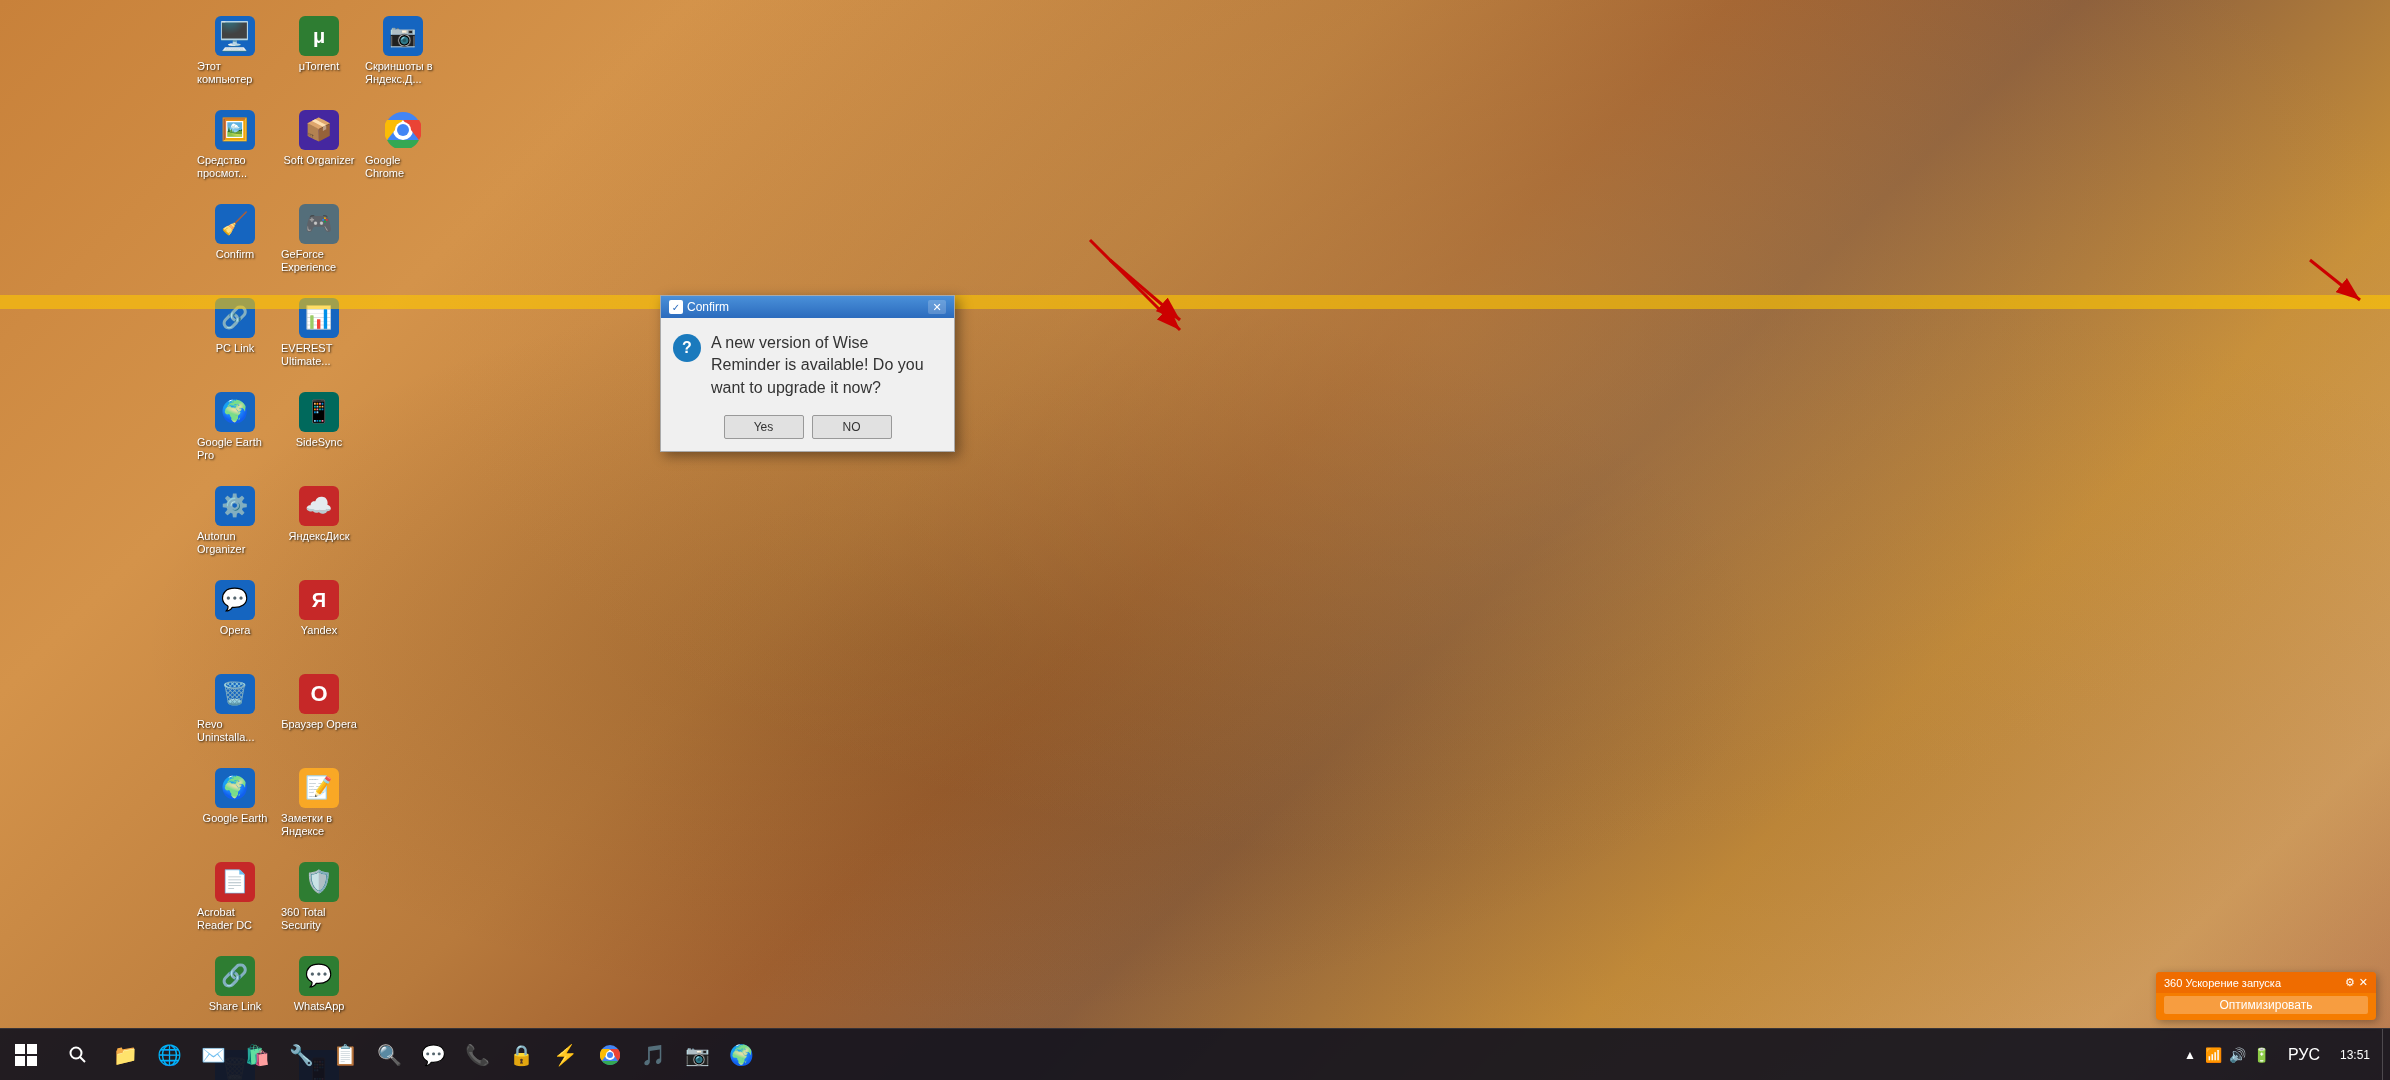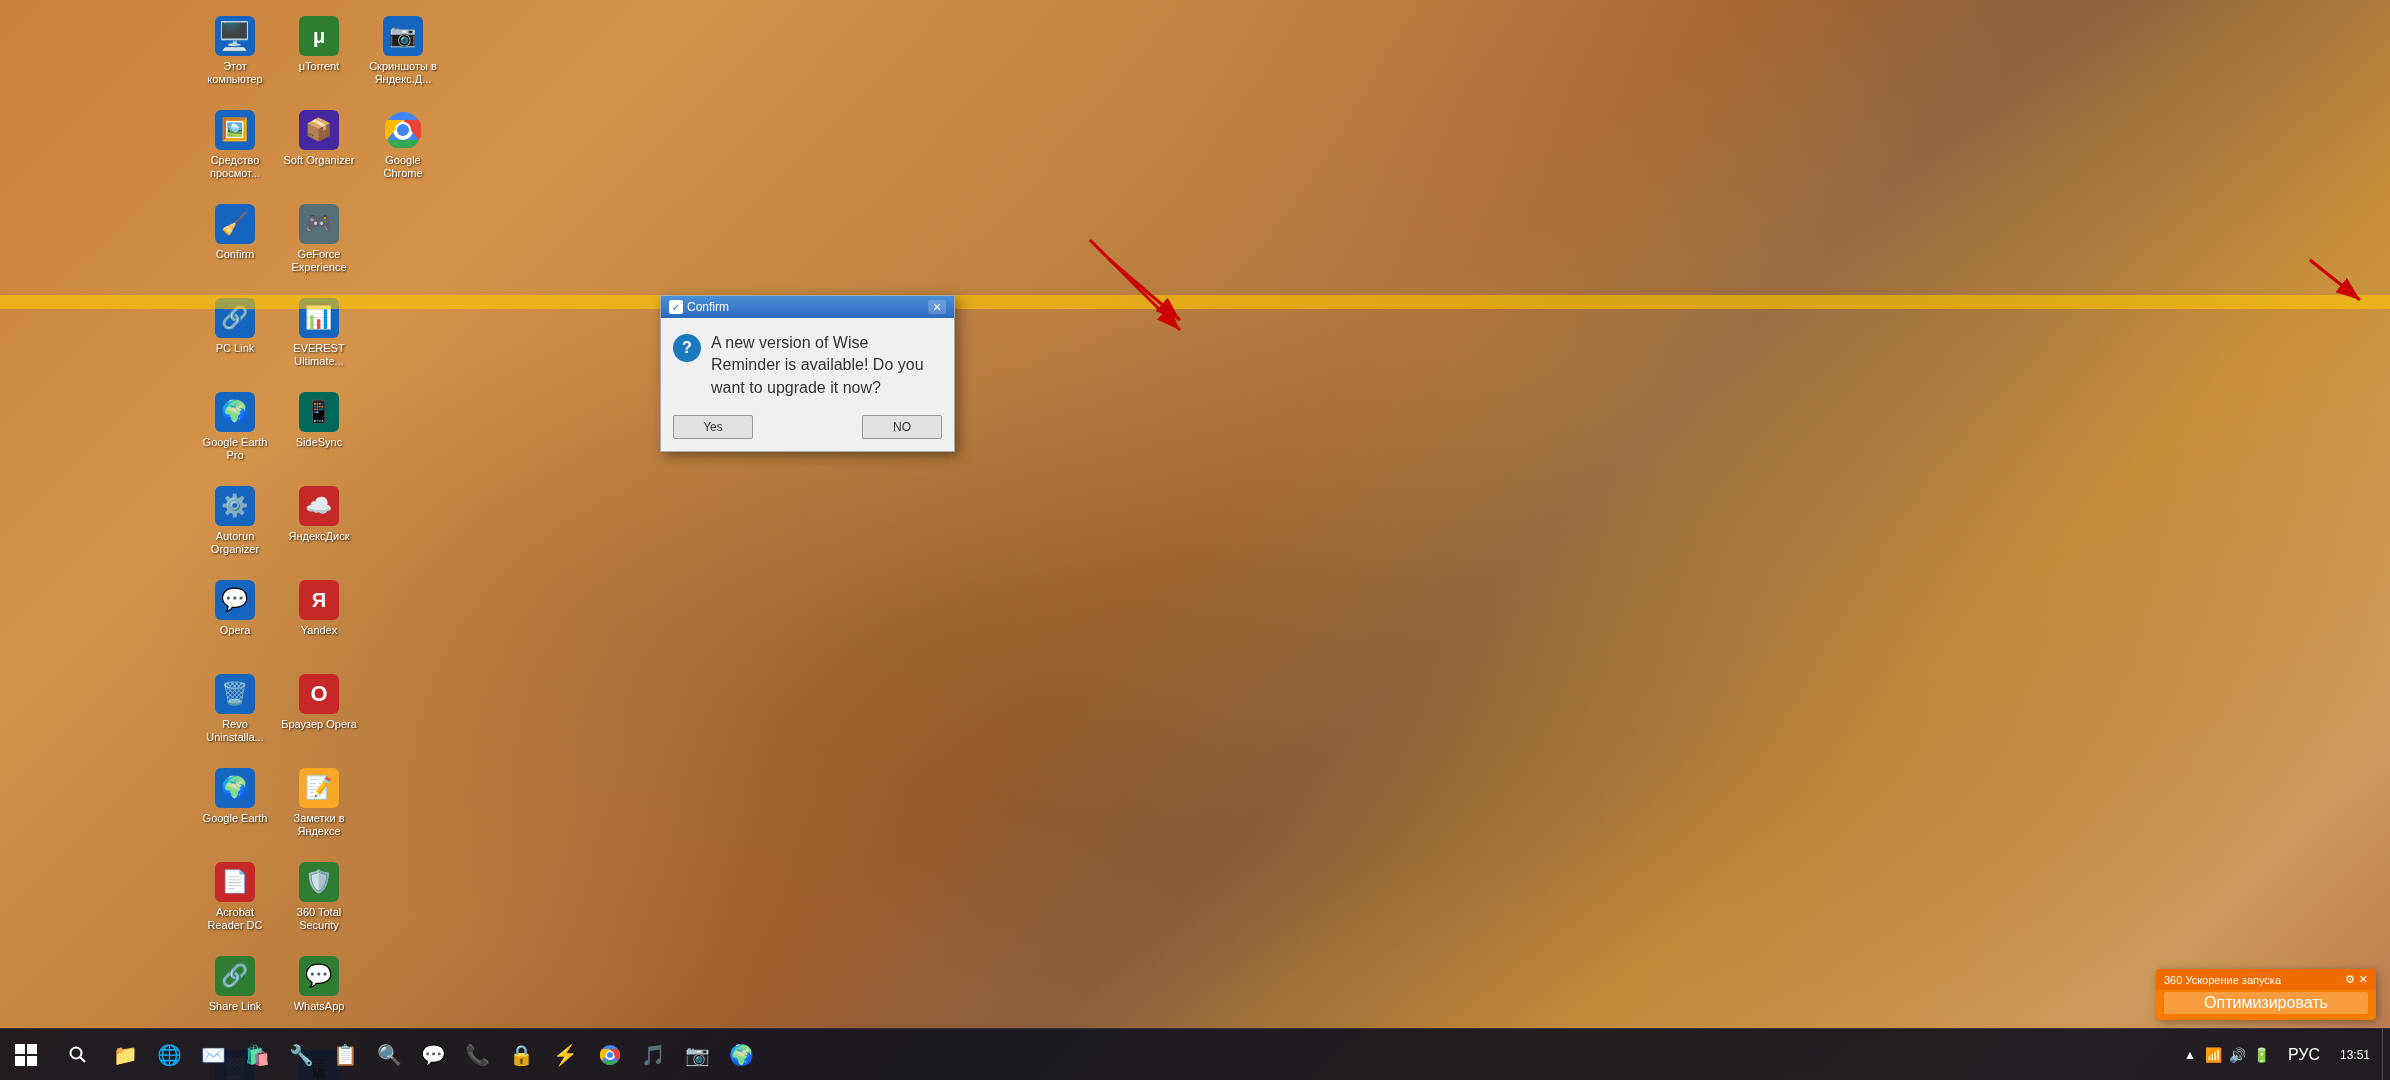--- a/index.html
+++ b/index.html
@@ -166,21 +166,21 @@
       display: flex;
       align-items: center;
       justify-content: center;
       font-size: 28px;
       border-radius: 6px;
     }
 
     .desktop-icon .icon-label {
       font-size: 11px;
       color: white;
-      text-align: center;
+      text-align: left;
       text-shadow: 1px 1px 2px rgba(0,0,0,0.8);
       line-height: 1.2;
       max-width: 76px;
       word-break: break-word;
     }
 
     
     #dialog {
       position: absolute;
       top: 295px;
@@ -262,21 +262,21 @@
     }
 
     #dialog-message {
       font-size: 16px;
       color: #333;
       line-height: 1.4;
     }
 
     #dialog-buttons {
       display: flex;
-      justify-content: space-between;
+      justify-content: center;
       gap: 8px;
     }
 
     .dialog-btn {
       min-width: 80px;
       padding: 4px 16px;
       font-size: 12px;
       background: #e1e1e1;
       border: 1px solid #999;
       border-radius: 2px;
@@ -341,21 +341,21 @@
     }
 
     #widget-360-footer {
       padding: 2px 8px 6px;
     }
 
     #widget-360-btn {
       background: rgba(255,255,255,0.25);
       border: none;
       color: white;
-      font-size: 16px;
+      font-size: 12px;
       padding: 2px 12px;
       border-radius: 2px;
       cursor: pointer;
       width: 100%;
     }
 
     
     .icon-blue { background: #1565C0; }
     .icon-green { background: #2E7D32; }
     .icon-red { background: #C62828; }

